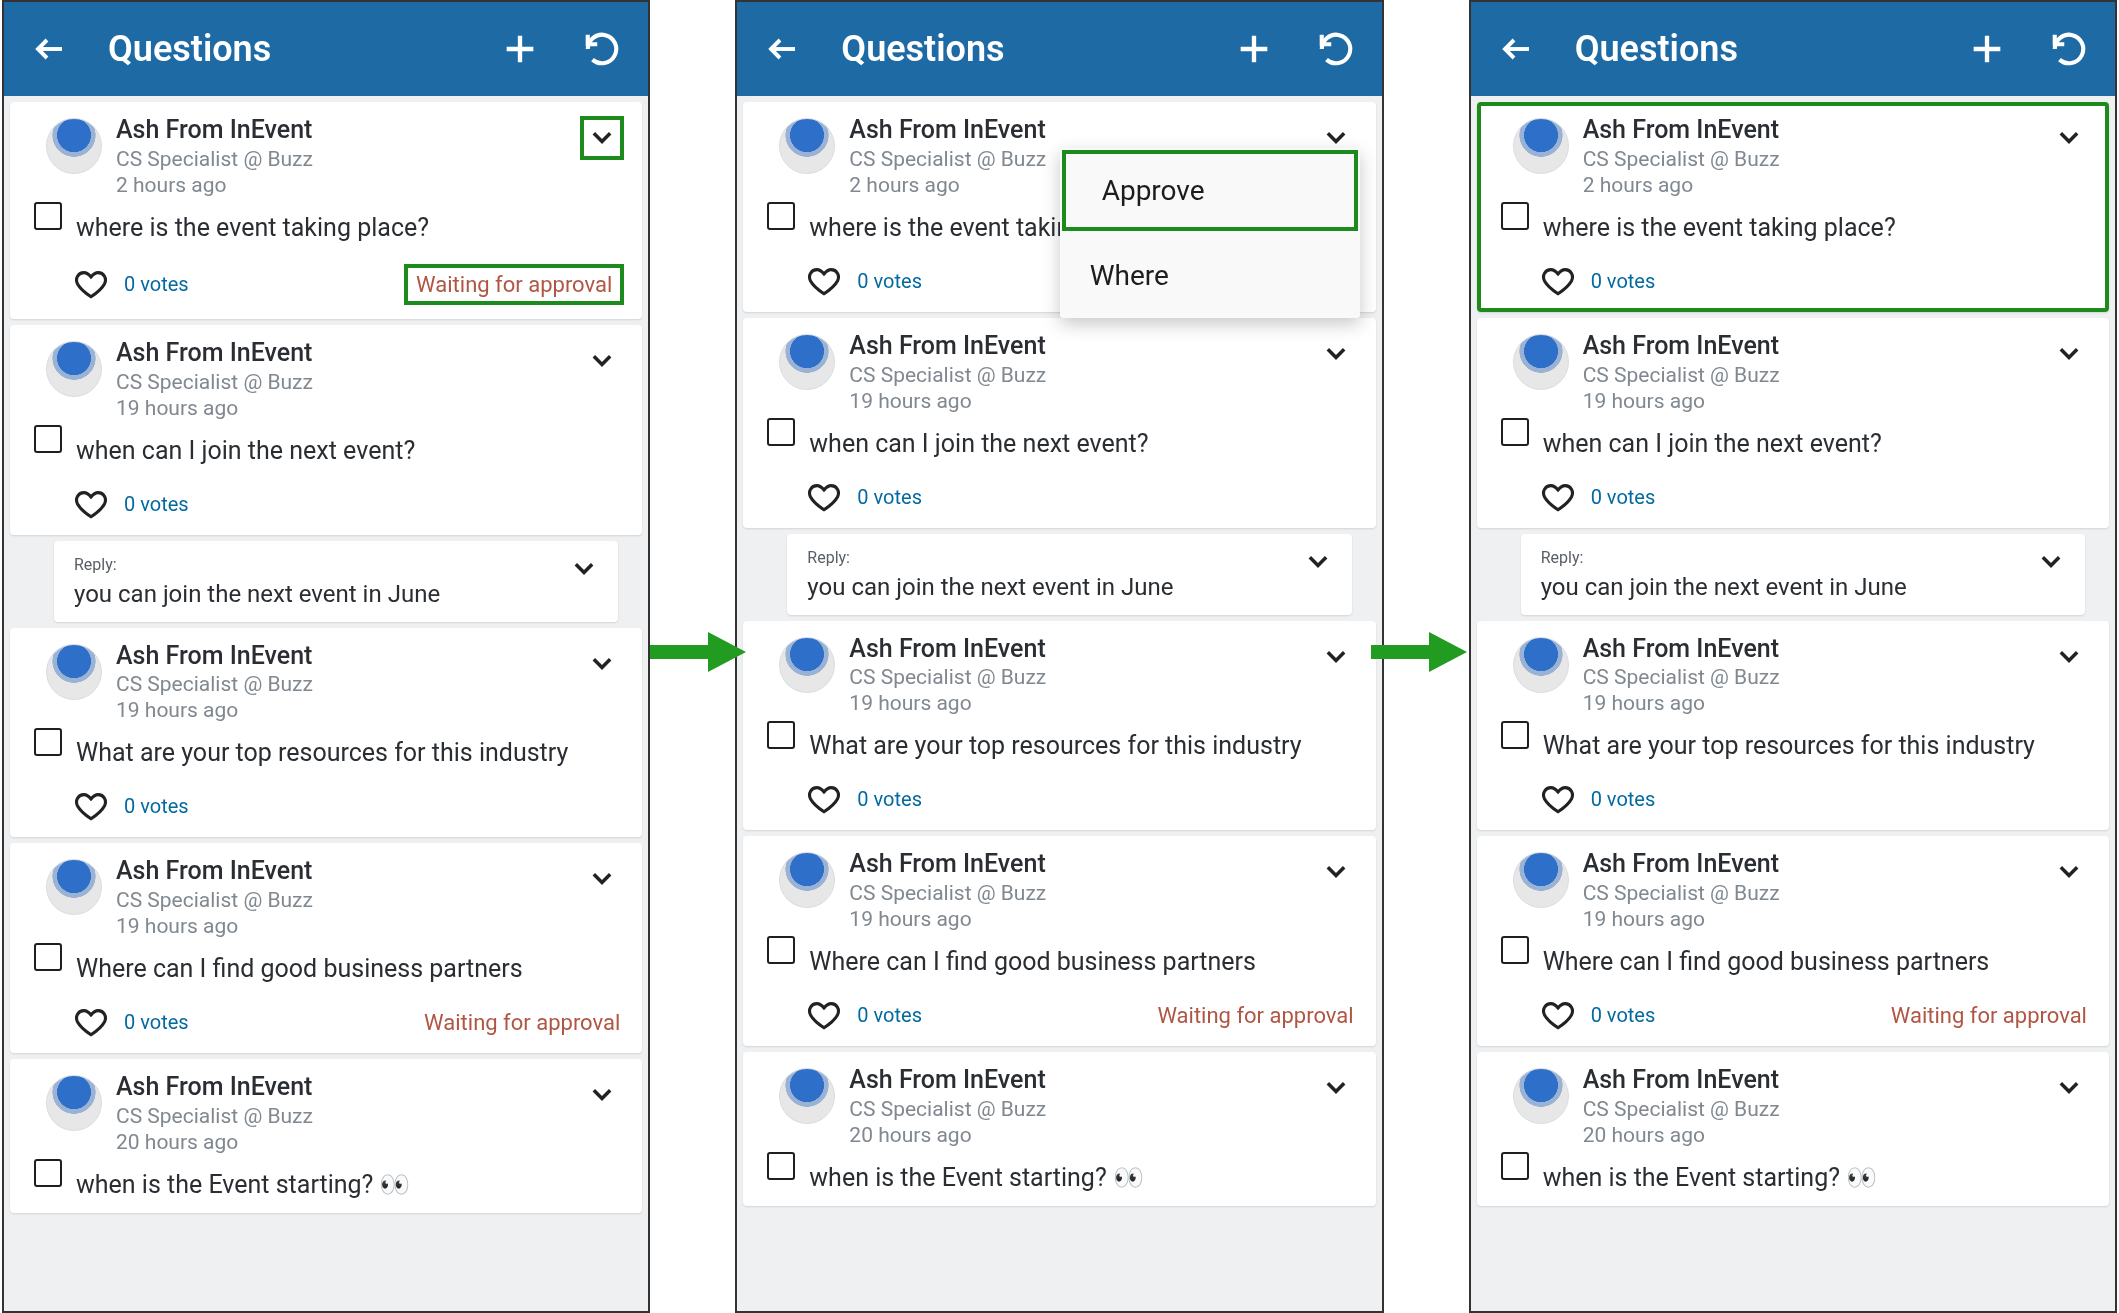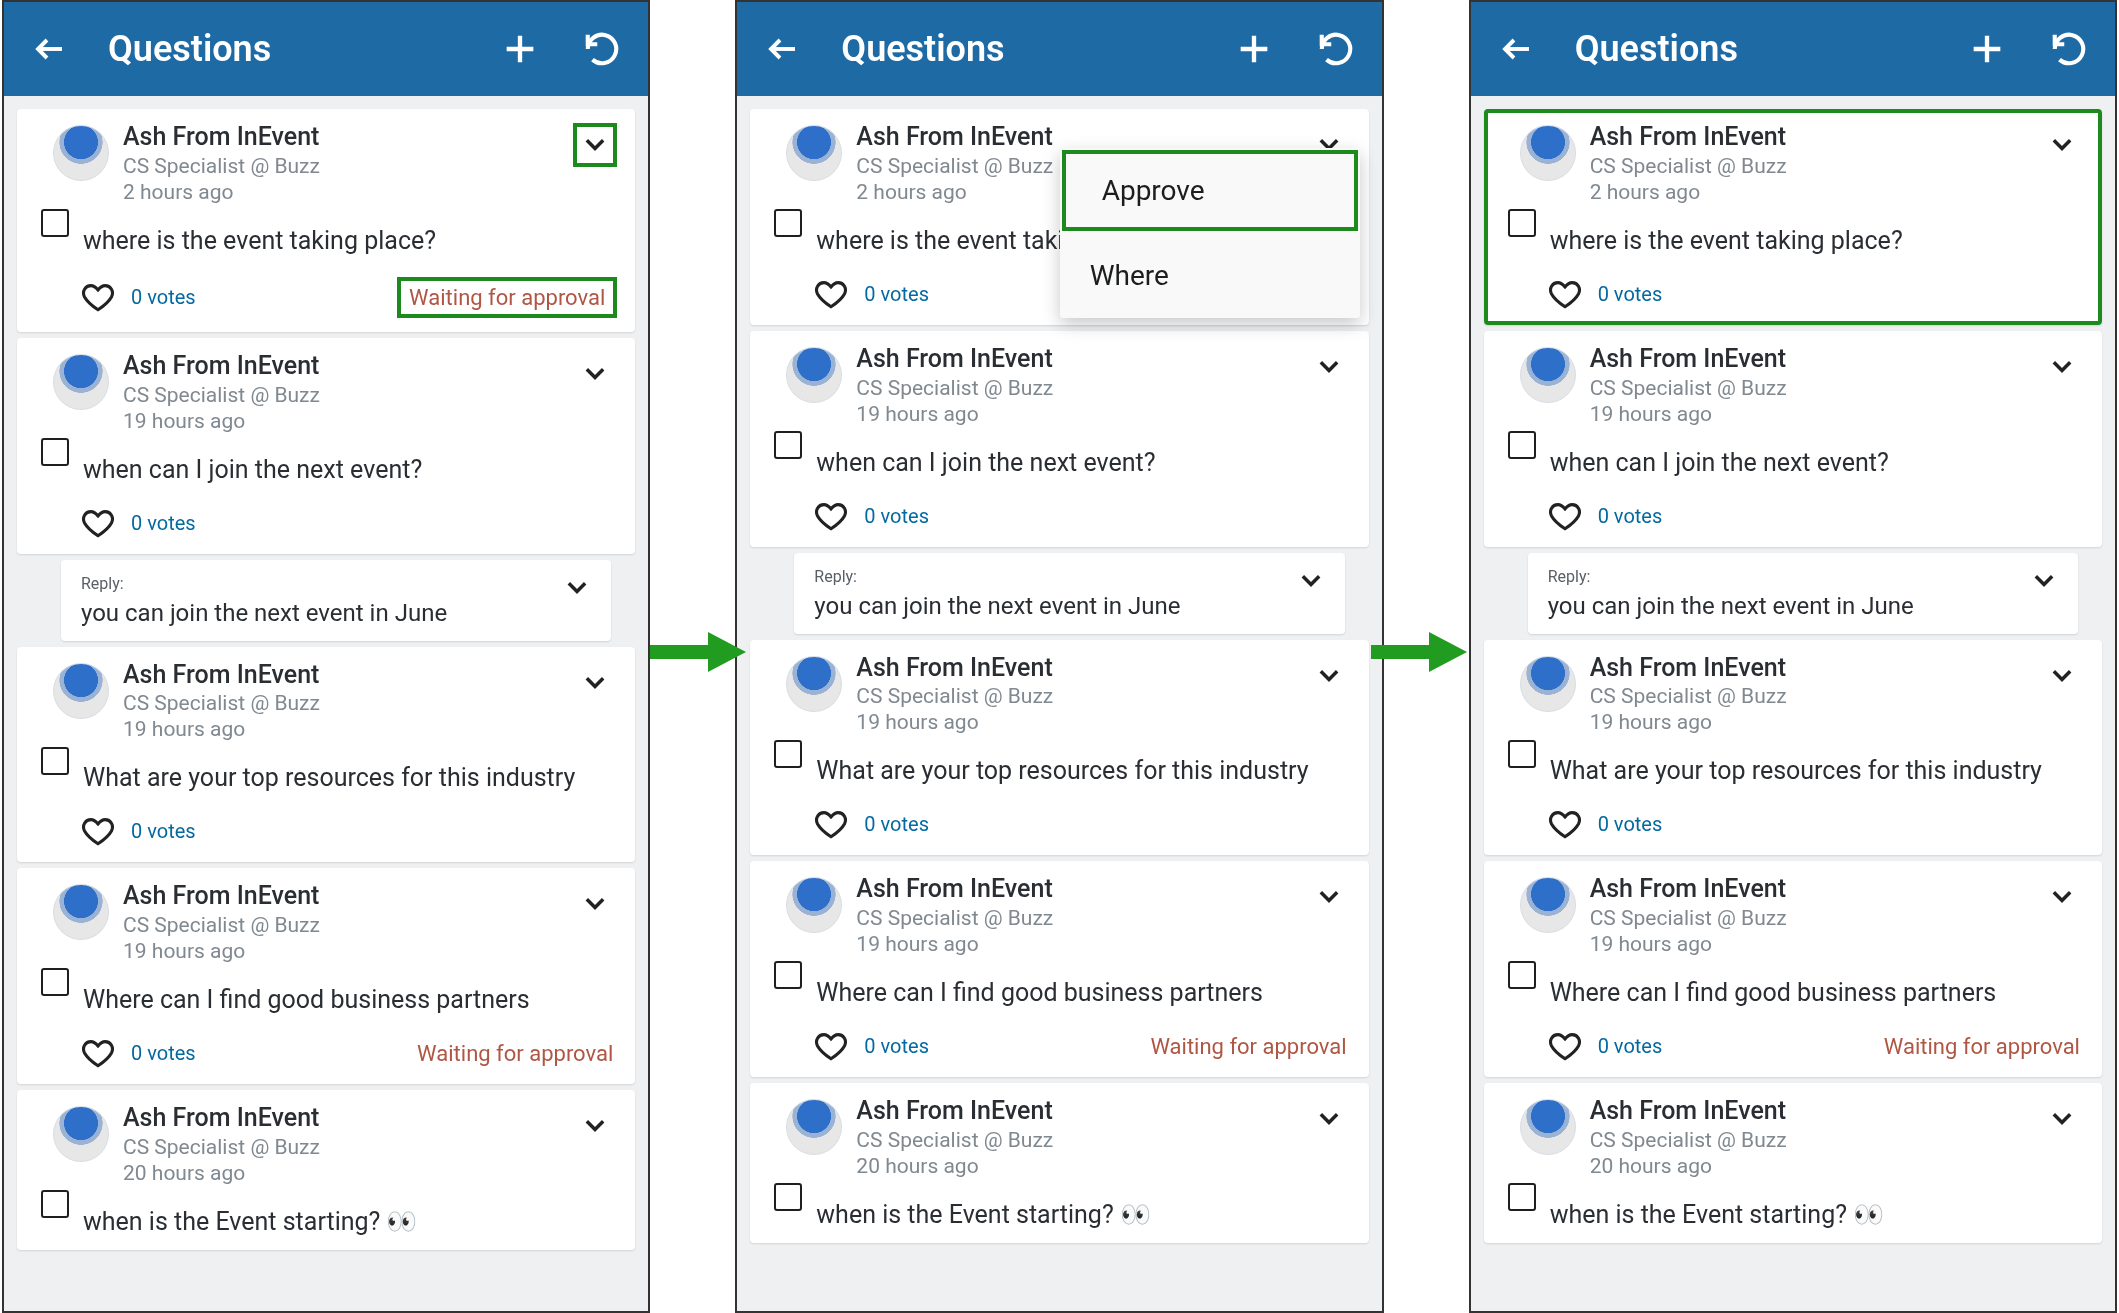--- a/index.html
+++ b/index.html
@@ -6,33 +6,33 @@
   body { font-family: -apple-system, Roboto, "Segoe UI", Arial, sans-serif; background:#fff; width:2119px; height:1313px; position:relative; overflow:hidden; }
   .board { position:relative; width:2119px; height:1313px; }
   .arrow { position:absolute; top:627px; width:100px; height:50px; display:flex; align-items:center; justify-content:center; }
   .arrow svg { width:100px; height:50px; }
   .frame { width:748px; height:1313px; border:2px solid #333; background:#fff; display:flex; flex-direction:column; overflow:hidden; position:relative; }
   .frames { display:flex; gap:85px; padding:0 2px; }
   .topbar { height:94px; background:#1e6aa5; color:#fff; display:flex; align-items:center; padding:0 22px; gap:34px; }
   .topbar .title { font-size:36px; font-weight:600; flex:1; }
   .topbar .icon-btn { width:48px; height:48px; display:flex; align-items:center; justify-content:center; cursor:pointer; }
   .topbar .icon-btn svg { stroke:#fff; }
-  .content { flex:1; background:#eef0f2; padding:7px; overflow:hidden; }
+  .content { flex:1; background:#eef0f2; padding:0; overflow:hidden; }
   .card, .reply-card { background:#fff; margin:6px 6px 6px 6px; border-radius:4px; box-shadow:0 1px 2px rgba(0,0,0,0.12); padding:14px 18px 14px 18px; position:relative; }
   .reply-card { margin:6px 30px 6px 50px; padding:14px 20px 14px 20px; }
   .card-head { display:flex; align-items:flex-start; gap:14px; }
   .avatar { width:56px; height:56px; border-radius:50%; background:radial-gradient(circle at 50% 30%, #2e6fca 36%, #9ab3d4 37% 46%, #e7e7e8 47%); flex-shrink:0; border:1px solid #d7dde3; margin-left:18px; margin-top:2px; }
   .meta { flex:1; }
   .author { font-size:25px; color:#2a2e33; font-weight:500; line-height:1.15; }
   .role { font-size:21px; color:#808890; margin-top:2px; }
   .time { font-size:21px; color:#808890; margin-top:2px; }
   .chev-btn { width:44px; height:44px; display:flex; align-items:center; justify-content:center; cursor:pointer; }
   .chev-btn svg, .reply-chev svg { stroke:#222; }
   .cbx { width:28px; height:28px; border:2px solid #1e1f20; border-radius:3px; position:absolute; left:24px; top:100px; cursor:pointer; }
-  .qtext { font-size:25px; color:#2a2e33; margin-top:22px; margin-left:48px; }
+  .qtext { font-size:25px; color:#2a2e33; margin-top:16px; margin-left:48px; }
   .card-foot { display:flex; align-items:center; margin-top:22px; margin-left:46px; gap:16px; }
   .heart { width:34px; height:34px; cursor:pointer; }
   .votes { font-size:20px; color:#0369a1; }
   .wfa { margin-left:auto; font-size:22px; color:#b05644; padding-right:4px; }
   .highlight { outline:4px solid #1c8a1c; outline-offset:-4px; }
   .hl-chev { border:4px solid #1c8a1c; }
   .hl-wfa { border:4px solid #1c8a1c; padding:4px 8px; }
   .reply-head { display:flex; align-items:flex-start; }
   .reply-lbl { font-size:16px; color:#595f66; }
   .reply-body { font-size:24px; color:#2a2e33; margin-top:6px; }

